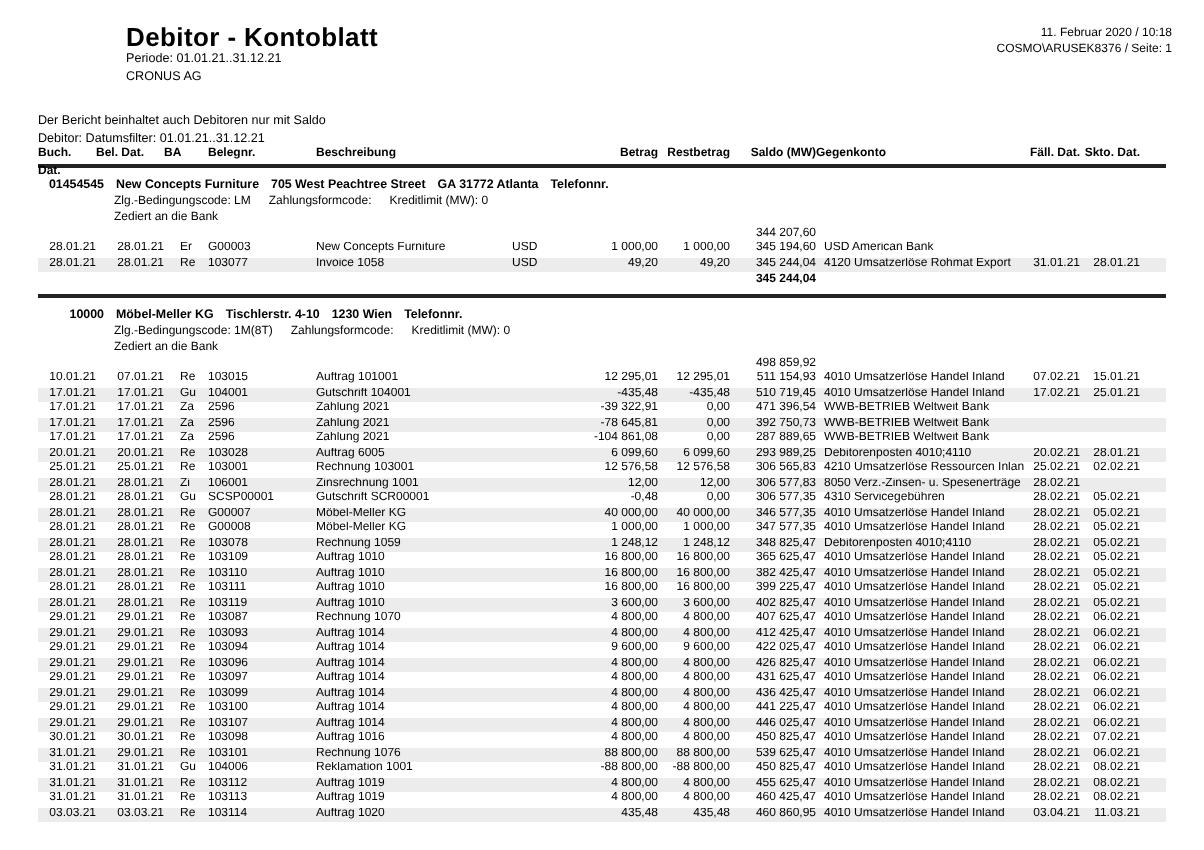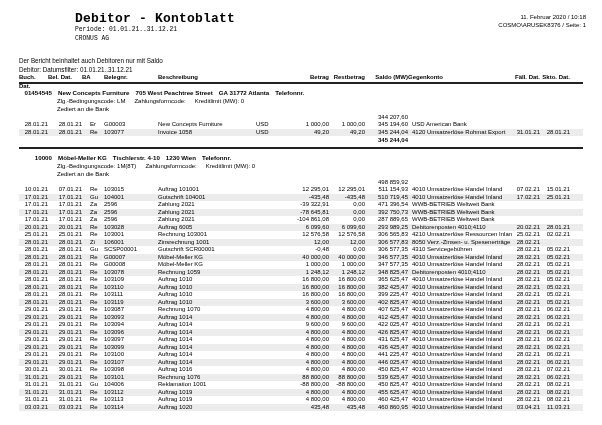--- a/index.html
+++ b/index.html
@@ -1,20 +1,20 @@
 <!DOCTYPE html>
 <html><head>
 <meta charset="utf-8">
 <style>
   html,body{margin:0;padding:0;background:#fff;}
   body{width:602px;height:425px;font-family:"Liberation Sans",sans-serif;color:#000;overflow:hidden;}
   .page{position:relative;width:602px;height:425px;background:#fff;}
 
   
-  .title-block{position:absolute;left:75px;top:12px;font-family:Liberation Mono, monospace;}
+  .title-block{position:absolute;left:63px;top:12px;}
   .title{font-size:13px;font-weight:bold;line-height:14px;letter-spacing:.2px;}
   .subline{font-size:6.3px;line-height:8.5px;}
   .print-meta{position:absolute;right:16px;top:13px;text-align:right;font-size:6px;line-height:8px;}
   .notes{position:absolute;left:19px;top:56px;font-size:6.3px;line-height:9px;}
 
   
   .table{position:absolute;left:19px;top:73px;width:564px;}
   .grid{display:grid;grid-template-columns:29px 34px 22px 54px 98px 25px 48px 36px 43px 104px 28px 30px;}
   .hdr{font-weight:bold;font-size:6px;height:9px;line-height:9px;}
   .rule{height:2px;background:#222;width:564px;}

